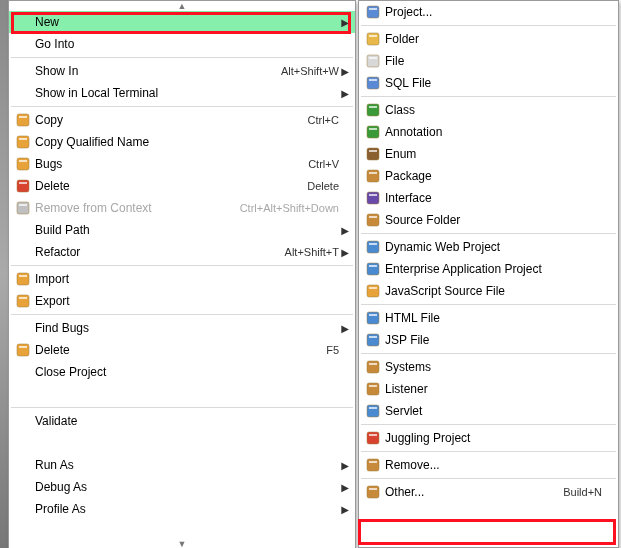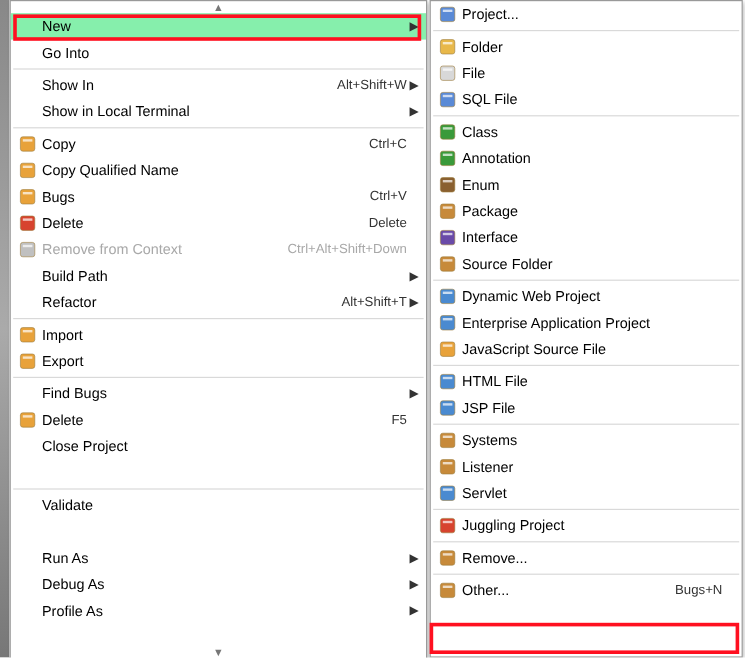--- a/index.html
+++ b/index.html
@@ -347,21 +347,21 @@
           <span class="lbl">Remove...</span>
           <span class="arw"></span>
         </div>
         <div class="sep"></div>
         <div class="row">
           <span class="gut"><span class="ic"><svg width="16" height="16">
                 <rect x="2" y="2" width="12" height="12" rx="2" fill="#c78a3a" stroke="#9a7a3a" stroke-width="0.5"></rect>
                 <rect x="4" y="4" width="8" height="2" fill="#fff" opacity="0.7"></rect>
               </svg></span></span>
           <span class="lbl">Other...</span>
-          <span class="acc">Bugs+N</span>
+          <span class="acc">Build+N</span>
           <span class="arw"></span>
         </div>
       </div>
 </div>
 
 <div class="hlN"></div>
 <div class="hlO"></div>
 
 </div>
 

